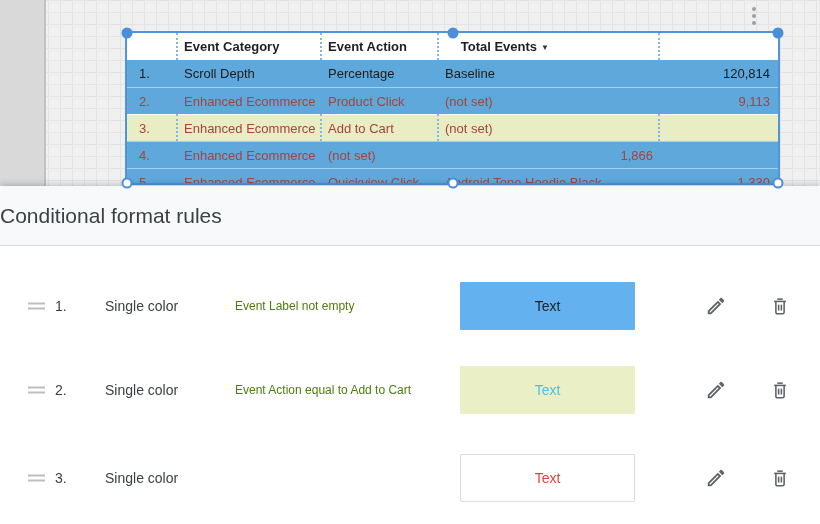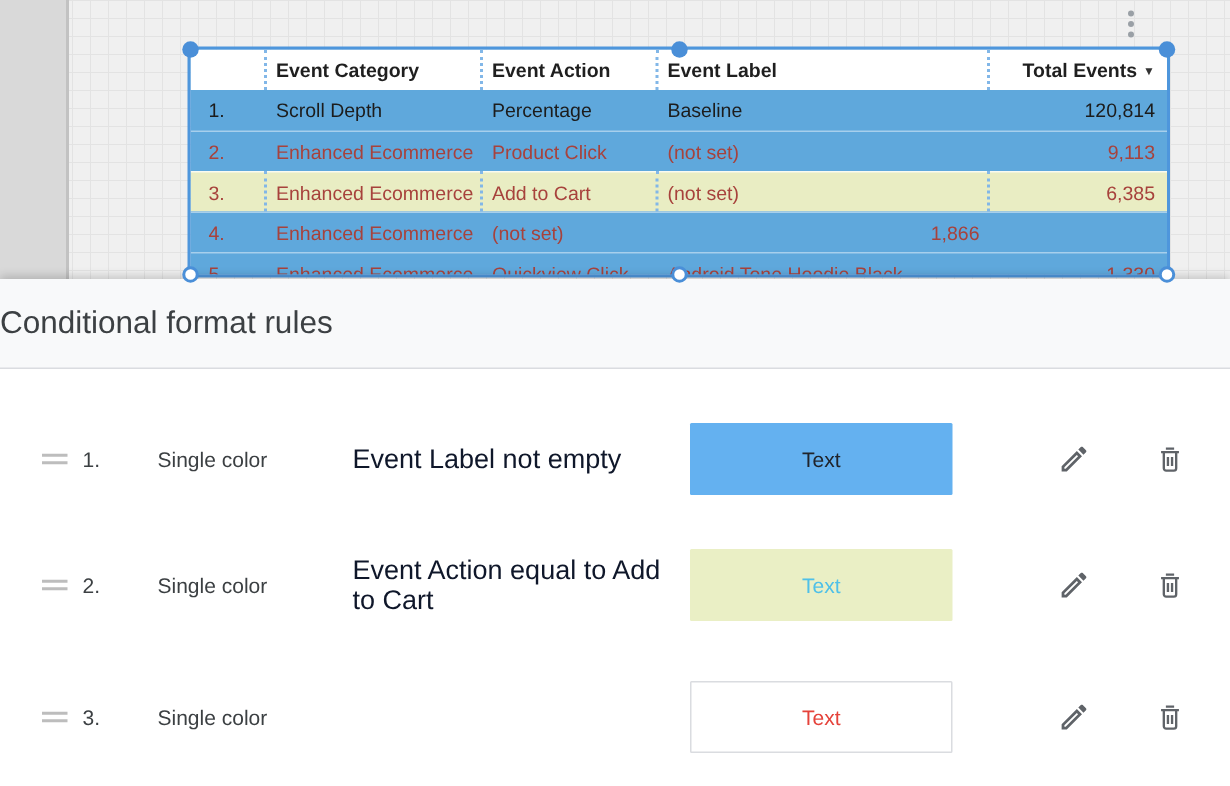--- a/index.html
+++ b/index.html
@@ -53,21 +53,21 @@
   .rule { position:absolute; left:0; width:820px; }
   .rule > * { position:absolute; top:50%; transform:translateY(-50%); }
   .rule-1 { top:78px;  height:84px; }
   .rule-2 { top:162px; height:84px; }
   .rule-3 { top:246px; height:92px; }
 
   .drag { left:28px; width:17px; cursor:grab; }
   .drag i { display:block; height:2px; background:#BDBDBD; margin:3px 0; }
   .rule-num  { left:55px;  font-size:14px; color:#3C4043; }
   .rule-type { left:105px; font-size:14px; color:#3C4043; }
-  .rule-cond { left:235px; width:216px; font-size:18px; color:#0f172a; line-height:20px; }
+  .rule-cond { left:235px; width:216px; font-size:12px; color:#4d7c0f; line-height:20px; }
 
   .swatch { left:460px; width:175px; height:48px; display:flex; align-items:center;
     justify-content:center; font-size:14px; cursor:pointer; border-radius:1px; }
   .swatch.s1 { background:#64B1F0; color:#20242B; }
   .swatch.s2 { background:#EAEFC5; color:#4FC0E8; }
   .swatch.s3 { background:#FFFFFF; color:#E5433B; border:1px solid #DADCE0; }
 
   .icon-btn { background:none; border:none; cursor:pointer; width:28px; height:28px;
     display:flex; align-items:center; justify-content:center; }
   .btn-edit  { left:702px; }
@@ -83,21 +83,20 @@
       <i></i>
       <i></i>
       <i></i>
     </div>
 
   <div class="gtable">
     <div class="trow thead">
       <div class="c0"></div>
       <div class="c1">Event Category</div>
       <div class="c2">Event Action</div>
-      <div class="c3">Event Label</div>
       <div class="c4"><span>Total Events</span><span class="sort-arrow">▼</span></div>
     </div>
 
     <div class="trow hl-blue text-dark" style="border-top:none;">
       <div class="c0">1.</div>
       <div class="c1">Scroll Depth</div>
       <div class="c2">Percentage</div>
       <div class="c3">Baseline</div>
       <div class="c4">120,814</div>
     </div>
@@ -106,21 +105,20 @@
       <div class="c1">Enhanced Ecommerce</div>
       <div class="c2">Product Click</div>
       <div class="c3">(not set)</div>
       <div class="c4">9,113</div>
     </div>
     <div class="trow hl-yellow text-red">
       <div class="c0">3.</div>
       <div class="c1">Enhanced Ecommerce</div>
       <div class="c2">Add to Cart</div>
       <div class="c3">(not set)</div>
-      <div class="c4">6,385</div>
     </div>
     <div class="trow hl-blue text-red">
       <div class="c0">4.</div>
       <div class="c1">Enhanced Ecommerce</div>
       <div class="c3">(not set)</div>
       <div class="c4">1,866</div>
     </div>
     <div class="trow hl-blue text-red">
       <div class="c0">5.</div>
       <div class="c1">Enhanced Ecommerce</div>

